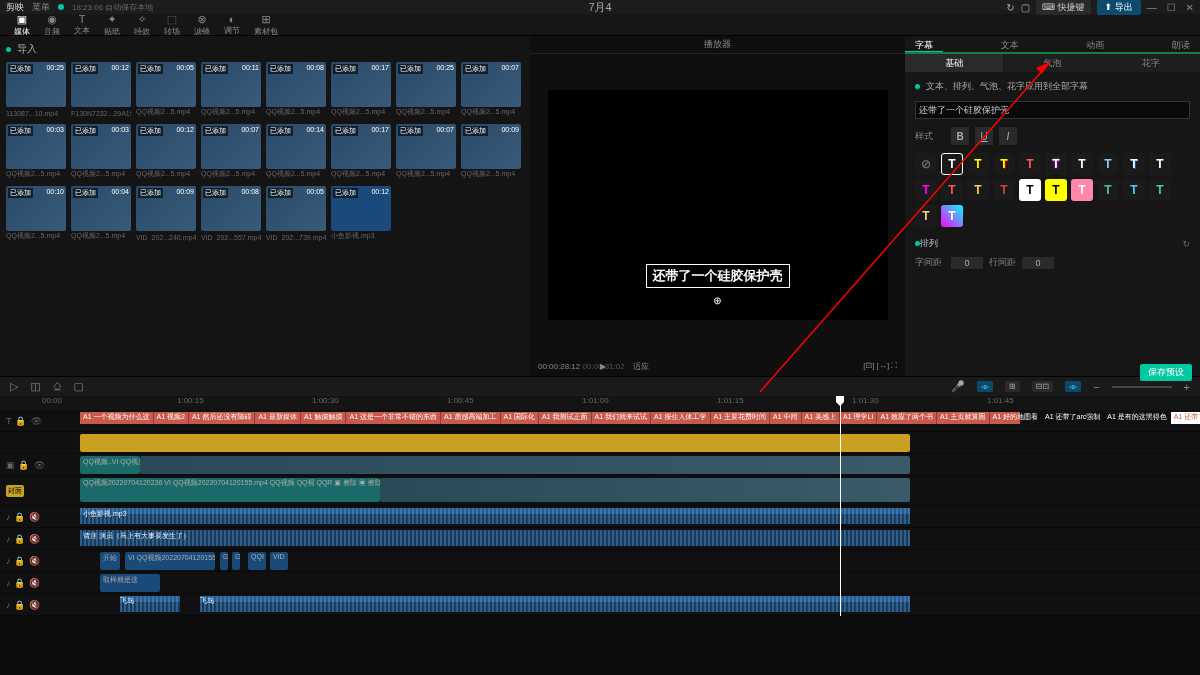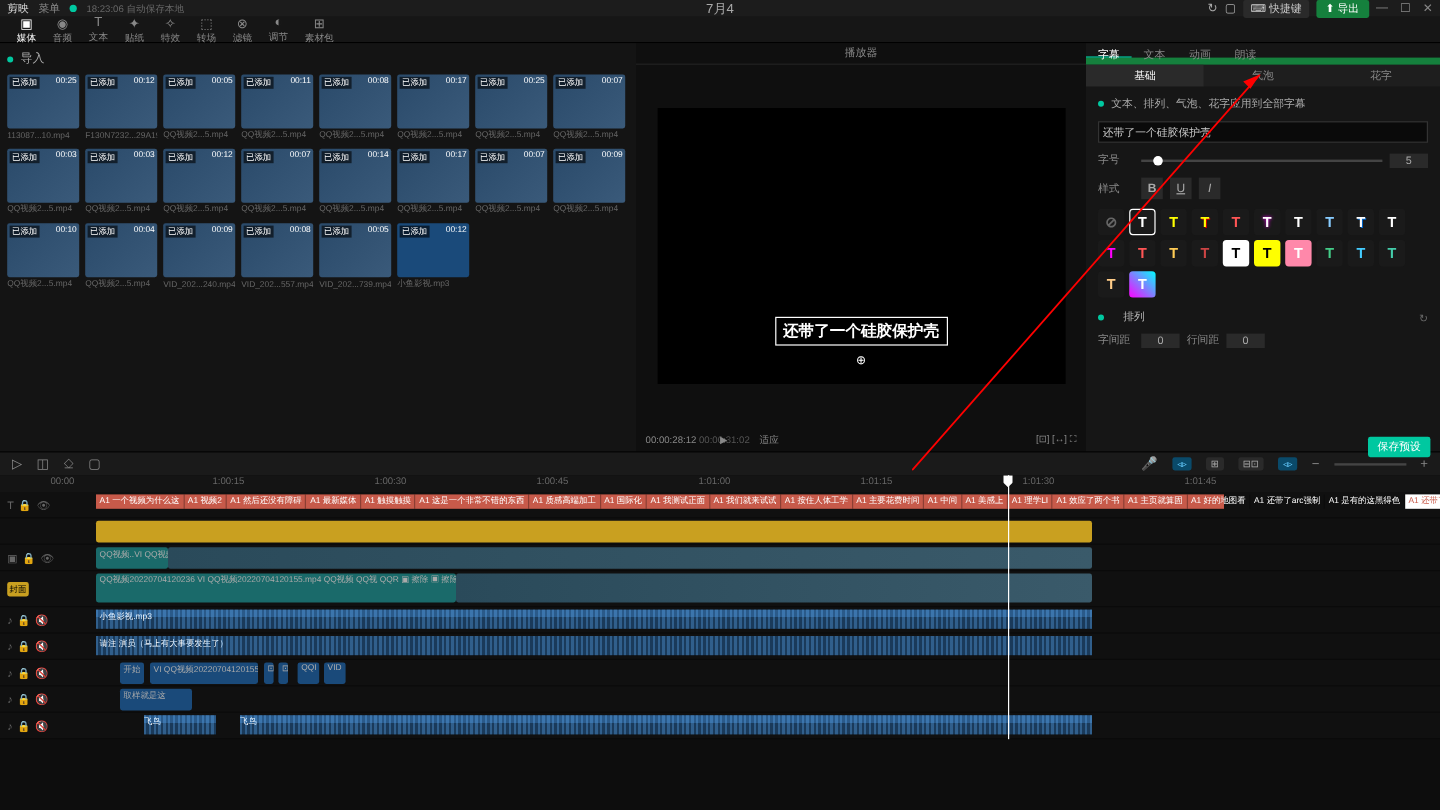--- a/index.html
+++ b/index.html
@@ -3,21 +3,21 @@
 <meta charset="utf-8">
 <style>
 * { margin: 0; padding: 0; box-sizing: border-box; }
 body { background: #0d0d0d; color: #aaa; font-family: "Microsoft YaHei", sans-serif; font-size: 10px; overflow: hidden; width: 1200px; height: 675px; }
 .titlebar { height: 14px; background: #1c1c1c; display: flex; align-items: center; padding: 0 6px; justify-content: space-between; }
 .titlebar .left { display: flex; align-items: center; gap: 8px; }
 .titlebar .center { position: absolute; left: 50%; transform: translateX(-50%); font-size: 11px; }
 .titlebar .right { display: flex; align-items: center; gap: 6px; }
 .logo-text { font-size: 9px; color: #ddd; }
 .status-dot { width: 6px; height: 6px; background: #00c8a0; border-radius: 50%; }
-.btn-export { background: #15803d; color: #fff; padding: 1px 8px; border-radius: 2px; font-size: 9px; }
+.btn-export { background: #0c4a6e; color: #fff; padding: 1px 8px; border-radius: 2px; font-size: 9px; }
 .btn-shortcut { background: #2a2a2a; color: #ccc; padding: 1px 6px; border-radius: 2px; font-size: 9px; }
 .win-ctrl { display: flex; gap: 10px; color: #888; }
 
 .tabbar { height: 22px; background: #161616; display: flex; align-items: center; gap: 14px; padding: 0 14px; border-bottom: 1px solid #000; }
 .tabbar .tab { display: flex; flex-direction: column; align-items: center; font-size: 8px; color: #888; cursor: pointer; }
 .tabbar .tab.active { color: #fff; }
 .tabbar .tab .icon { font-size: 11px; }
 
 .main { display: flex; height: 340px; }
 .panel-left { width: 530px; background: #141414; display: flex; }
@@ -35,38 +35,38 @@
 .media-thumb.audio { background: #1a4a7a; }
 
 .panel-center { flex: 1; background: #0f0f0f; display: flex; flex-direction: column; }
 .preview-header { height: 18px; display: flex; align-items: center; justify-content: center; font-size: 9px; color: #888; border-bottom: 1px solid #222; }
 .preview-body { flex: 1; display: flex; align-items: center; justify-content: center; position: relative; }
 .preview-canvas { width: 340px; height: 230px; background: #000; position: relative; display: flex; align-items: center; justify-content: center; }
 .subtitle-box { border: 1px solid #fff; padding: 2px 6px; font-size: 13px; color: #fff; font-weight: bold; position: absolute; bottom: 32px; }
 .preview-footer { height: 20px; display: flex; align-items: center; justify-content: space-between; padding: 0 8px; font-size: 8px; color: #888; }
 
 .panel-right { width: 295px; background: #161616; display: flex; flex-direction: column; }
-.right-tabs { height: 18px; display: flex; border-bottom: 6px solid #15803d; }
+.right-tabs { height: 18px; display: flex; border-bottom: 2px solid #15803d; justify-content: space-between; }
 .right-tabs .rtab { flex: 0 0 auto; padding: 3px 10px; font-size: 9px; color: #888; cursor: pointer; }
 .right-tabs .rtab.active { color: #fff; border-bottom: 1px solid #00c8a0; }
 .right-subtabs { height: 18px; display: flex; background: #1e1e1e; }
 .right-subtabs .stab { flex: 1; text-align: center; padding: 3px; font-size: 9px; color: #888; cursor: pointer; }
 .right-subtabs .stab.active { background: #2a2a2a; color: #fff; }
 .right-body { flex: 1; padding: 8px 10px; overflow-y: auto; font-size: 9px; }
 .prop-row { display: flex; align-items: center; margin-bottom: 8px; gap: 6px; }
 .prop-label { width: 30px; color: #888; font-size: 9px; }
 .dropdown { background: #2a2a2a; padding: 2px 6px; border-radius: 2px; font-size: 9px; min-width: 60px; }
 .num-input { background: #2a2a2a; width: 32px; text-align: center; padding: 1px; font-size: 9px; }
 .style-btn { width: 18px; height: 18px; background: #2a2a2a; display: flex; align-items: center; justify-content: center; font-size: 10px; cursor: pointer; }
 .color-swatch { width: 24px; height: 12px; background: #fff; }
 .preset-grid { display: flex; flex-wrap: wrap; gap: 4px; margin-bottom: 10px; }
 .preset { width: 22px; height: 22px; background: #1a1a1a; border-radius: 3px; display: flex; align-items: center; justify-content: center; font-size: 12px; font-weight: bold; cursor: pointer; }
 .preset.none { color: #666; }
 .preset.sel { border: 1px solid #fff; }
-.section-title { display: flex; align-items: center; gap: 16px; margin: 10px 0 6px; color: #bbb; }
+.section-title { display: flex; align-items: center; gap: 0; margin: 10px 0 6px; color: #bbb; }
 .slider { flex: 1; height: 2px; background: #444; position: relative; }
 .slider .knob { width: 8px; height: 8px; background: #fff; border-radius: 50%; position: absolute; top: -3px; }
 .save-preset { position: absolute; bottom: 294px; right: 8px; background: #00c8a0; color: #fff; padding: 2px 8px; font-size: 9px; border-radius: 2px; }
 
 .toolbar { height: 20px; background: #1a1a1a; display: flex; align-items: center; padding: 0 10px; gap: 12px; border-top: 1px solid #000; }
 .toolbar .tool { color: #888; font-size: 11px; cursor: pointer; }
 .toolbar .spacer { flex: 1; }
 .toolbar .chip { background: #2a2a2a; padding: 1px 4px; font-size: 8px; border-radius: 2px; }
 .toolbar .chip.blue { background: #0a4a6a; color: #6cf; }
 
@@ -311,27 +311,20 @@
       <div class="stab">气泡</div>
       <div class="stab">花字</div>
     </div>
     <div class="right-body">
       <div class="prop-row">
           <span class="dot-sm"></span>
           <span>文本、排列、气泡、花字应用到全部字幕</span>
         </div>
       <div class="prop-row">
           <input style="background: rgb(10, 10, 10); border: 1px solid rgb(51, 51, 51); color: rgb(204, 204, 204); width: 100%; padding: 3px; font-size: 9px;" value="还带了一个硅胶保护壳">
-        </div>
-      <div class="prop-row">
-          <span class="prop-label">字号</span>
-          <div class="slider">
-            <div class="knob" style="left:5%"></div>
-          </div>
-          <span class="num-input">5</span>
         </div>
       <div class="prop-row">
           <span class="prop-label">样式</span>
         <span class="style-btn">
             <b>B</b>
           </span>
         <span class="style-btn">
             <u>U</u>
           </span>
         <span class="style-btn">

